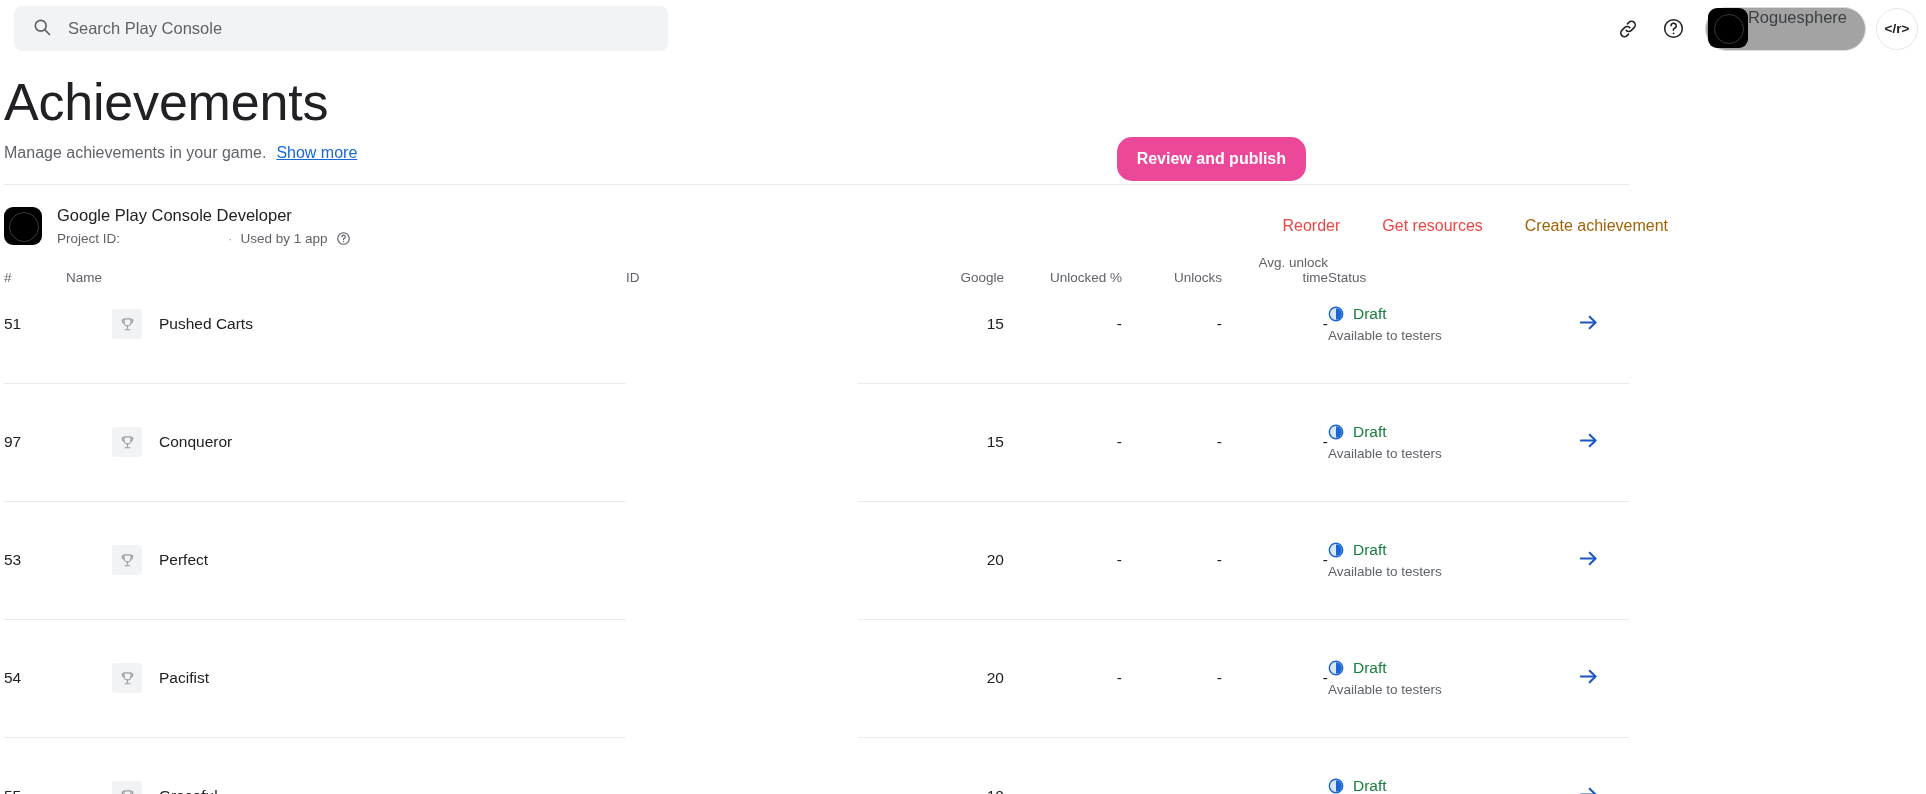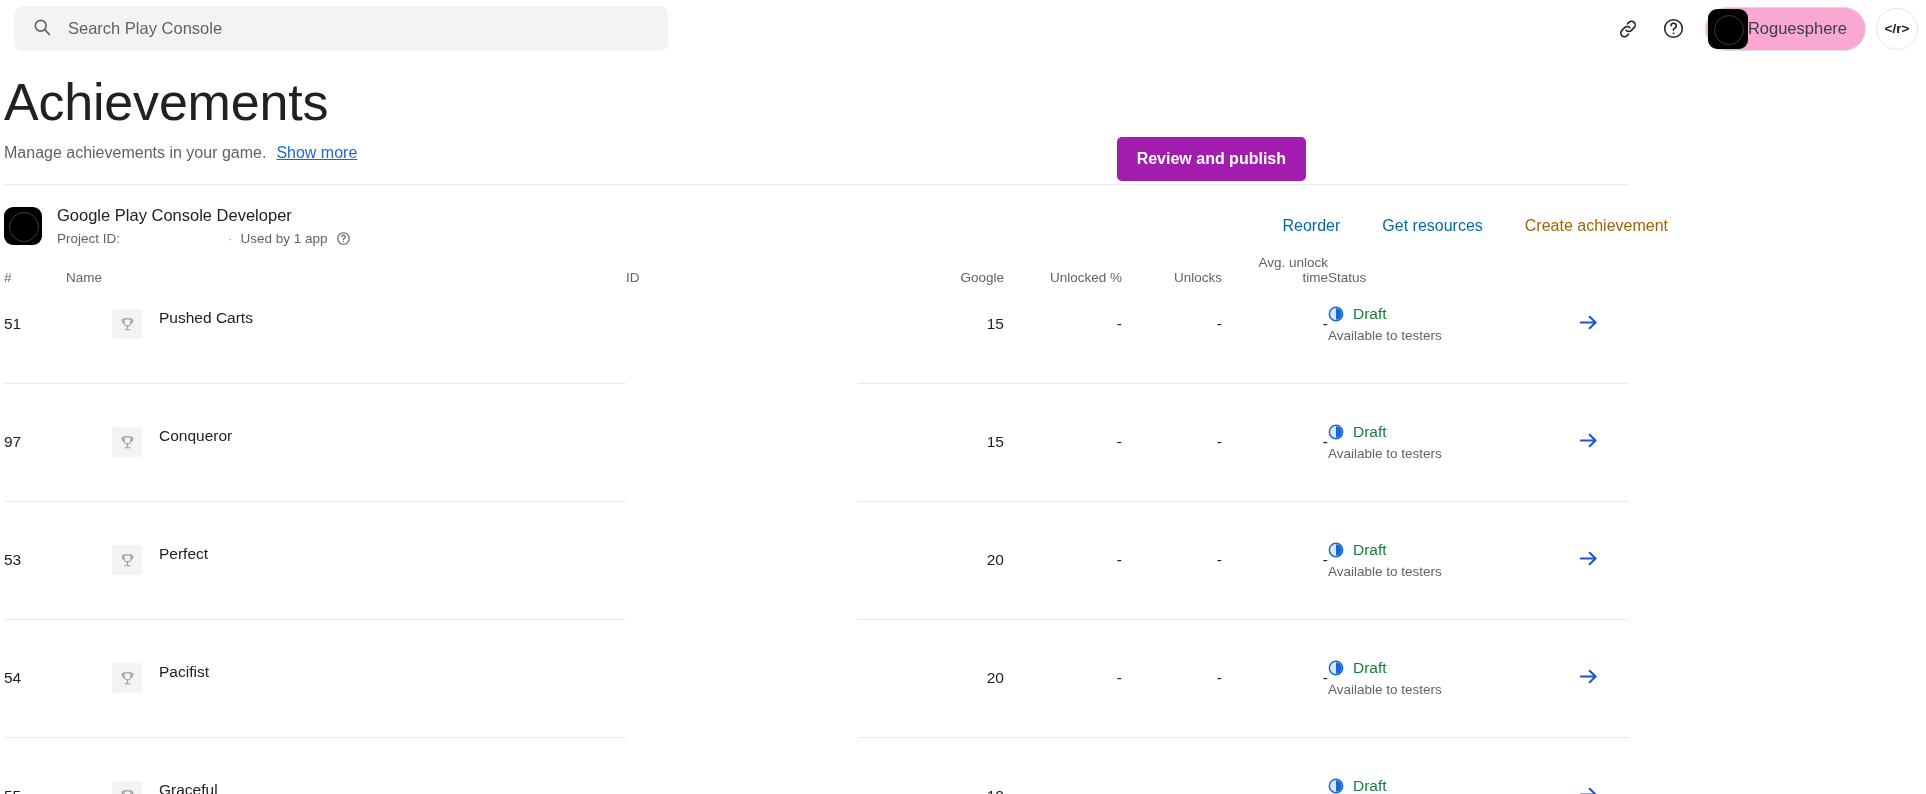--- a/index.html
+++ b/index.html
@@ -54,28 +54,27 @@
     gap: 0px;
   }
   .icon-btn {
     width: 46px; height: 46px;
     display: flex; align-items: center; justify-content: center;
     border-radius: 50%;
     cursor: pointer;
   }
   .account-chip {
     display: flex;
-    align-items: center;
     height: 44px;
     border: 1px solid #dadce0;
     border-radius: 22px;
     padding: 0 18px 0 2px;
     margin-left: 8px;
     cursor: pointer;
-    background: #f9a8d4;
+    background: #a3a3a3;
   }
   .account-avatar {
     width: 40px; height: 40px;
     border-radius: 9px;
     background: #000;
     position: relative;
     flex: 0 0 auto;
   }
   .account-avatar::after {
     content: "";
@@ -124,24 +123,24 @@
   .page-sub a {
     color: #1967d2;
     text-decoration: underline;
     margin-left: 10px;
     cursor: pointer;
   }
   .primary-btn {
     position: absolute;
     right: 620px;
     top: 80px;
-    background: #a21caf;
+    background: #ec4899;
     color: #fff;
     border: none;
-    border-radius: 5px;
+    border-radius: 15px;
     font-family: "Liberation Sans", sans-serif;
     font-size: 16px;
     font-weight: bold;
     padding: 13px 20px;
     cursor: pointer;
     white-space: nowrap;
   }
 
   
   .header-rule {
@@ -205,21 +204,21 @@
   }
   .project-actions {
     position: absolute;
     right: 258px;
     display: flex;
     align-items: center;
     gap: 42px;
   }
   .action-link {
     font-size: 16px;
-    color: #0369a1;
+    color: #ef4444;
     cursor: pointer;
     white-space: nowrap;
   }
   .action-link.accent { color: #a16207; }
 
   
   .table-wrap {
     margin-left: 4px;
     width: 1625px;
   }
@@ -258,21 +257,21 @@
   td.c-id    { padding-left: 22px; color:#5f6368; }
   td.c-pts,
   td.c-unp,
   td.c-unl,
   td.c-avg   { text-align: right; padding-right: 18px; }
   td.c-stat  { padding-left: 40px; }
   td.c-arrow { text-align: center; }
 
   .name-cell {
     display: flex;
-    align-items: flex-start;
+    align-items: center;
     gap: 17px;
     padding-left: 46px;
   }
   .trophy-box {
     width: 30px; height: 30px;
     background: #f1f3f4;
     border-radius: 3px;
     display: flex;
     align-items: center;
     justify-content: center;

